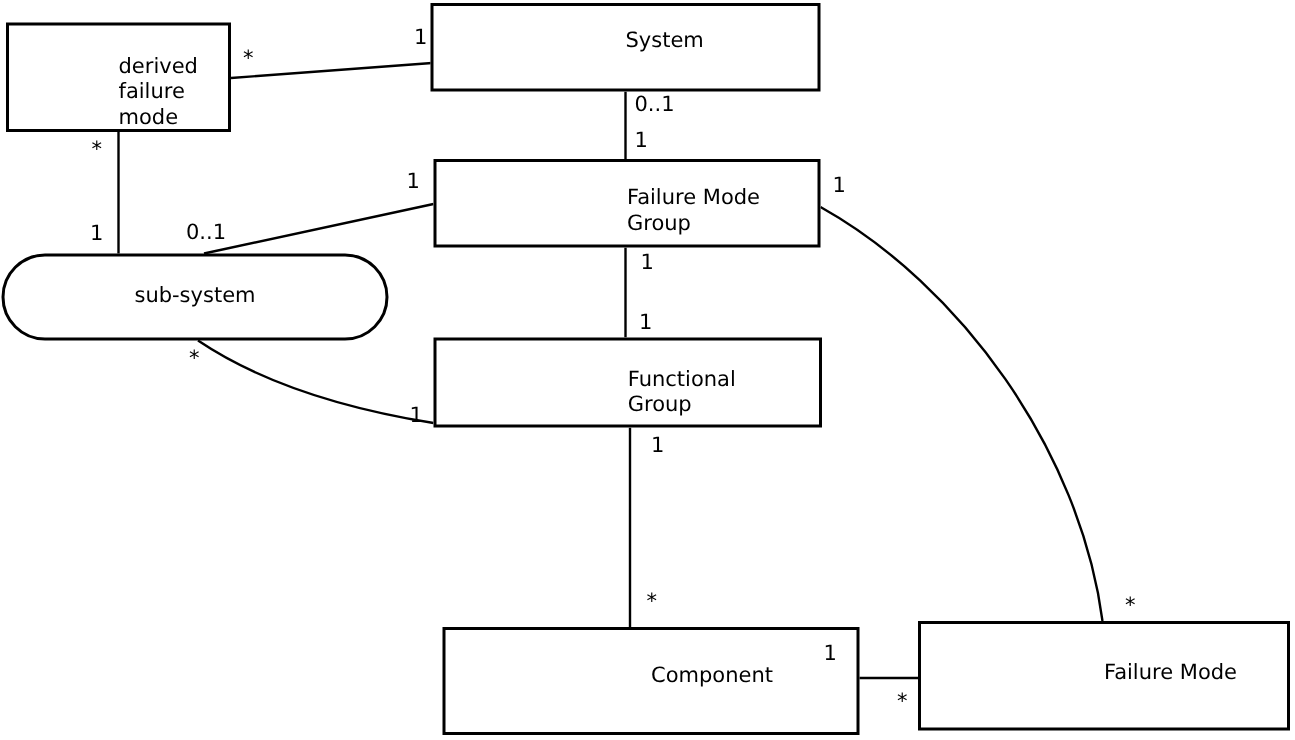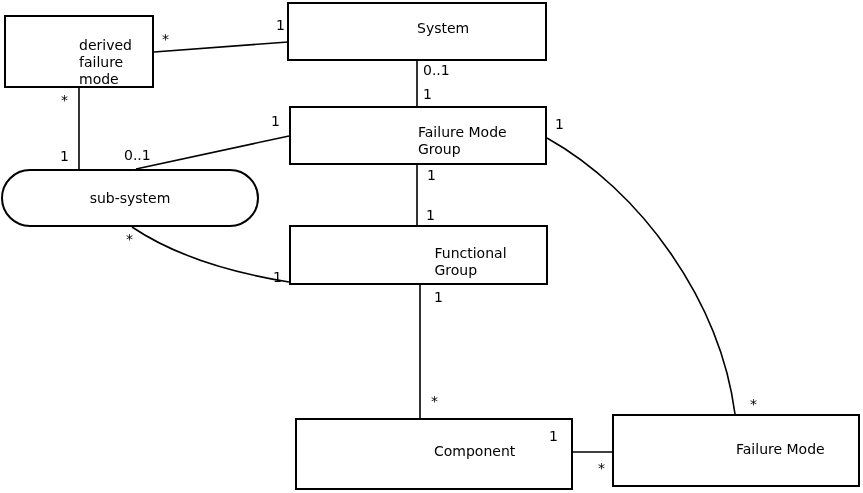--- a/index.html
+++ b/index.html
@@ -68,21 +68,21 @@
   <div class="node" style="left:289px; top:106px; width:258px; height:59px;">
     <span class="lbl" style="margin-top:5px;">Failure Mode
 Group</span>
   </div>
 
   <div class="node centered" style="left:1px; top:169px; width:258px; height:58px;border-radius:29px;">
     <span class="lbl">sub-system</span>
   </div>
 
   <div class="node" style="left:289px; top:225px; width:259px; height:60px;">
-    <span class="lbl" style="margin-top:7px;margin-left:16px;">Functional
+    <span class="lbl" style="margin-top:7px;">Functional
 Group</span>
   </div>
 
   <div class="node" style="left:295px; top:418px; width:278px; height:72px;">
     <span class="lbl" style="margin-top:-3px;">Component</span>
   </div>
 
   <div class="node" style="left:612px; top:414px; width:248px; height:73px;">
     <span class="lbl" style="margin-top:-2px;">Failure Mode</span>
   </div>

